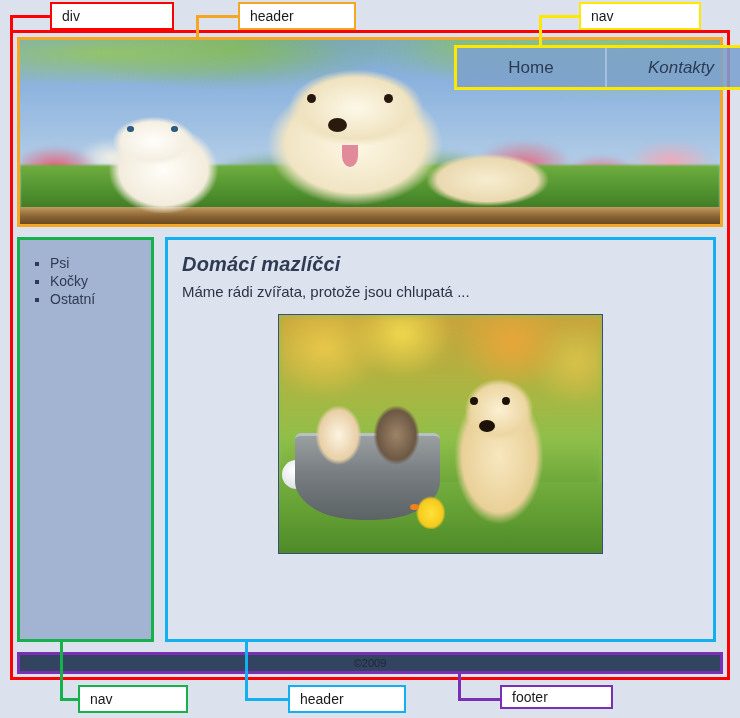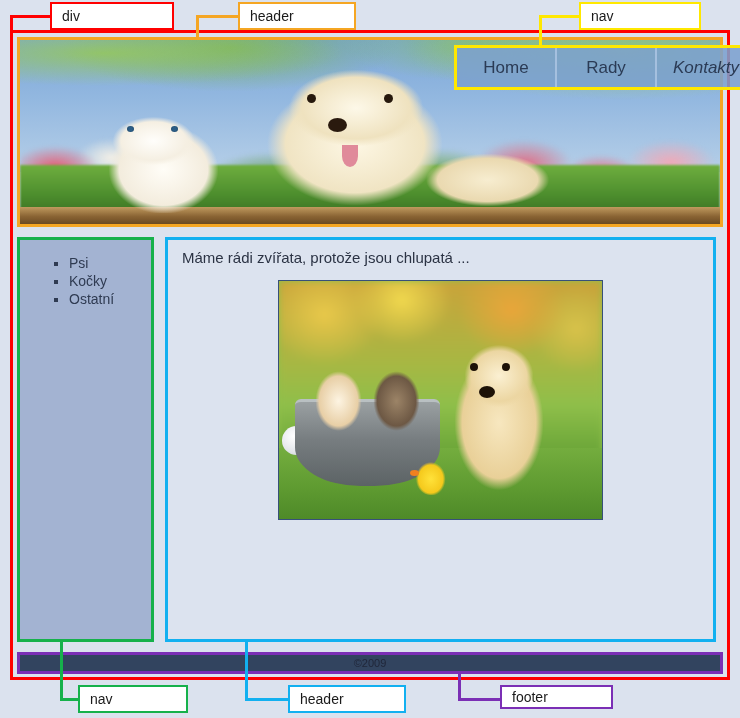--- a/index.html
+++ b/index.html
@@ -161,21 +161,20 @@
   #sidebar-box {
     position: absolute;
     left: 17px;
     top: 237px;
     width: 137px;
     height: 405px;
     border: 3px solid #16b14b;
     box-sizing: border-box;
     background: #a3b3d2;
     z-index: 10;
-    padding-left: 19px;
   }
   #sidebar-box ul {
     list-style: square;
     margin: 14px 0 0 0;
     padding-left: 30px;
   }
   #sidebar-box li {
     color: #2f3b52;
     font-size: 14px;
     line-height: 18px;
@@ -309,33 +308,33 @@
     <div class="bn-puppy-head"></div>
     <div class="bn-p-eye" style="left:41%; bottom:66%;"></div>
     <div class="bn-p-eye" style="left:52%; bottom:66%;"></div>
     <div class="bn-p-nose" style="left:44%; bottom:50%;"></div>
     <div class="bn-p-tongue" style="left:46%; bottom:31%;"></div>
   </div>
 </div>
 
 <div id="nav-box">
   <div class="nav-item">Home</div>
-  <div class="nav-item">Rady</div>
   <div class="nav-item">Kontakty</div>
 </div>
 
 <div id="sidebar-box">
   <ul>
     <li>Psi</li>
     <li>Kočky</li>
     <li>Ostatní</li>
   </ul>
 </div>
 
 <div id="article-box">
+  <h2 id="article-title">Domácí mazlíčci</h2>
   <p class="art-p">Máme rádi zvířata, protože jsou chlupatá ...</p>
 
   <div id="article-photo">
     <div class="ph-bg"></div>
     <div class="ph-grass"></div>
     <div class="ph-ball"></div>
     <div class="ph-tub"></div>
     <div class="ph-kitten k1"></div>
     <div class="ph-kitten k2"></div>
     <div class="ph-puppy"></div>

